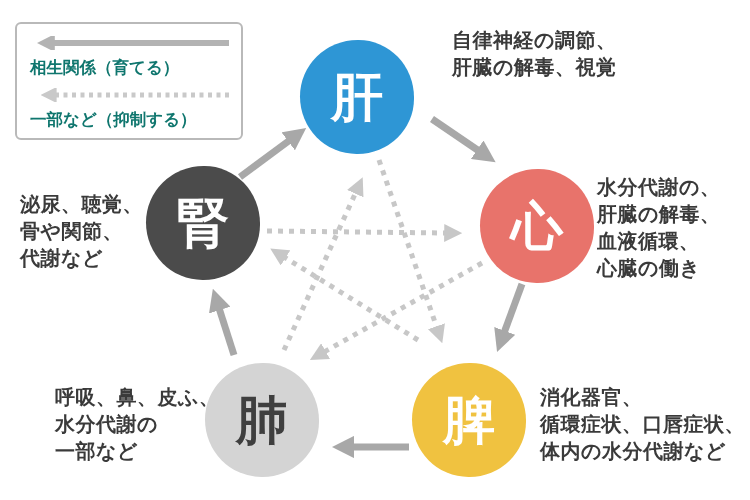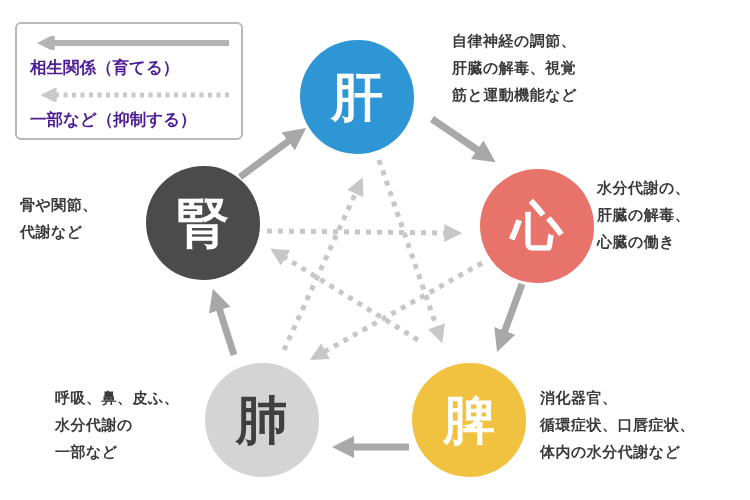--- a/index.html
+++ b/index.html
@@ -24,40 +24,40 @@
   }
   .circle-liver  { left: 300px; top: 40px;  }
   .circle-heart  { left: 480px; top: 169px; }
   .circle-spleen { left: 412px; top: 363px; }
   .circle-lung   { left: 205px; top: 363px; }
   .circle-kidney { left: 146px; top: 166px; }
 
   
   .organ-desc {
     position: absolute; z-index: 2;
-    color: #3a3a3a; font-size: 15px; line-height: 27px;
+    color: #3a3a3a; font-size: 20px; line-height: 27px;
     font-weight: 600; letter-spacing: 0.5px; white-space: nowrap;
   }
   .desc-liver  { left: 452px; top: 27px;  }
   .desc-heart  { left: 597px; top: 174px; }
   .desc-spleen { left: 540px; top: 384px; }
   .desc-lung   { left: 55px;  top: 384px; }
   .desc-kidney { left: 20px;  top: 191px; }
 
   
   .legend {
     position: absolute; left: 15px; top: 22px; width: 228px; height: 118px;
     background: #ffffff; border: 2px solid #b9b9b9; border-radius: 6px;
     box-sizing: border-box; z-index: 3;
   }
   .legend-arrow { position: absolute; left: 14px; width: 200px; height: 14px; }
   .legend-arrow.gen  { top: 12px; }
   .legend-arrow.ctrl { top: 64px; }
   .legend-label {
-    position: absolute; left: 13px; color: #4c1d95;
+    position: absolute; left: 13px; color: #0f766e;
     font-size: 16.5px; font-weight: 600; white-space: nowrap; line-height: 22px;
   }
   .legend-label.gen  { top: 32px; }
   .legend-label.ctrl { top: 84px; }
 </style>
 </head>
 <body>
 
 <div class="stage">
 
@@ -122,35 +122,36 @@
   <div class="organ-circle circle-lung" style="background-color: rgb(212, 212, 212); color: rgb(63, 63, 63);">
     <span>肺</span>
   </div>
   <div class="organ-circle circle-kidney" style="background-color: rgb(75, 75, 75); color: rgb(255, 255, 255);">
     <span>腎</span>
   </div>
 
   <div class="organ-desc desc-liver">
     <div>自律神経の調節、</div>
     <div>肝臓の解毒、視覚</div>
-    <div>筋と運動機能など</div>
   </div>
   <div class="organ-desc desc-heart">
     <div>水分代謝の、</div>
     <div>肝臓の解毒、</div>
+    <div>血液循環、</div>
     <div>心臓の働き</div>
   </div>
   <div class="organ-desc desc-spleen">
     <div>消化器官、</div>
     <div>循環症状、口唇症状、</div>
     <div>体内の水分代謝など</div>
   </div>
   <div class="organ-desc desc-lung">
     <div>呼吸、鼻、皮ふ、</div>
     <div>水分代謝の</div>
     <div>一部など</div>
   </div>
   <div class="organ-desc desc-kidney">
+    <div>泌尿、聴覚、</div>
     <div>骨や関節、</div>
     <div>代謝など</div>
   </div>
 
 </div>
 
 </body></html>

